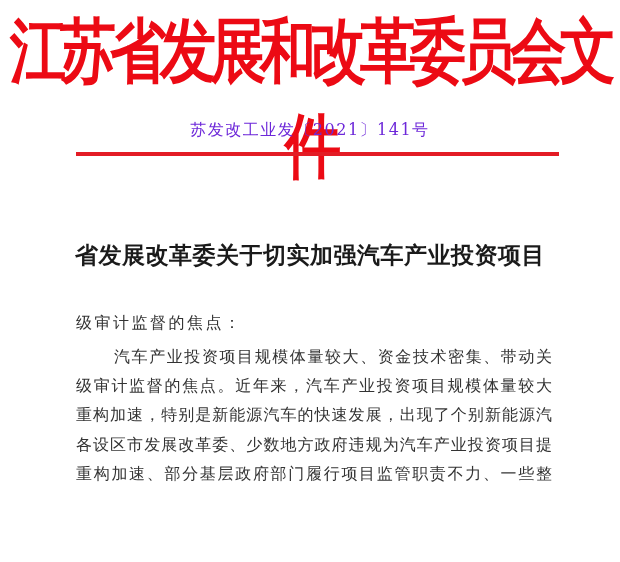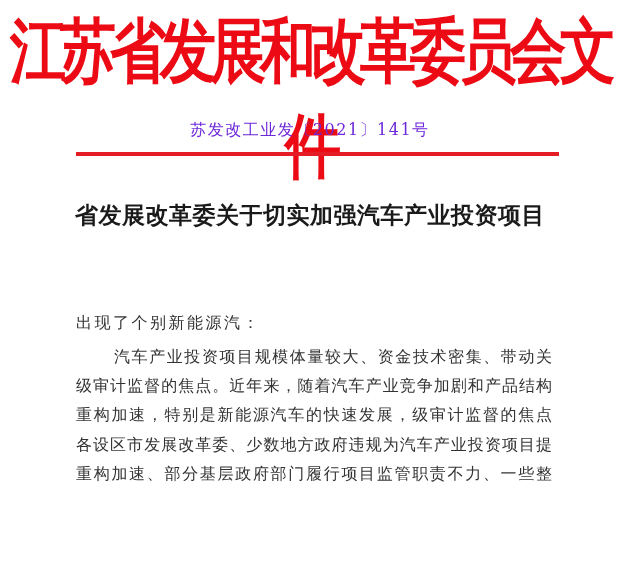--- a/index.html
+++ b/index.html
@@ -22,21 +22,21 @@
   }
   .red-rule {
     position: absolute; left: 76px; top: 152px; width: 483px; height: 4px;
     background: #e31c25;
   }
   .notice-title {
     position: absolute; left: 0; top: 195px; width: 620px; text-align: center;
     font-family: "DejaVu Serif", serif; font-weight: bold;
     font-size: 23px; color: #1a1a1a; line-height: 40px; letter-spacing: 0.5px;
   }
-  .notice-title div { white-space: nowrap; }
+  .notice-title div { white-space: nowrap; margin-top: 40px; }
   .salutation {
     position: absolute; left: 76px; top: 313px;
     font-family: "DejaVu Sans", sans-serif; font-size: 16px; color: #333;
     letter-spacing: 2.5px;
   }
   .body-text {
     position: absolute; left: 76px; top: 342px; width: 480px;
     font-family: "DejaVu Sans", sans-serif; font-size: 16px; color: #333;
     line-height: 29.2px;
   }
@@ -48,22 +48,22 @@
 
 <div>
   <div class="header-title">江苏省发展和改革委员会文件</div>
   <div class="doc-number">苏发改工业发〔2021〕141号</div>
   <div class="red-rule"></div>
 
   <div class="notice-title">
     <div>省发展改革委关于切实加强汽车产业投资项目</div>
   </div>
 
-  <div class="salutation">出现了个别新能源汽：</div>
+  <div class="salutation">级审计监督的焦点：</div>
 
   <div class="body-text">
     <div class="line indent">汽车产业投资项目规模体量较大、资金技术密集、带动关</div>
-    <div class="line">级审计监督的焦点。近年来，随着汽车产业竞争加剧和产品结构</div>
-    <div class="line">重构加速，特别是新能源汽车的快速发展，级审计监督的焦点</div>
+    <div class="line">级审计监督的焦点。近年来，汽车产业投资项目规模体量较大</div>
+    <div class="line">重构加速，特别是新能源汽车的快速发展，出现了个别新能源汽</div>
     <div class="line">各设区市发展改革委、少数地方政府违规为汽车产业投资项目提</div>
     <div class="line">重构加速、部分基层政府部门履行项目监管职责不力、一些整</div>
   </div>
 </div>
 
 </body></html>

